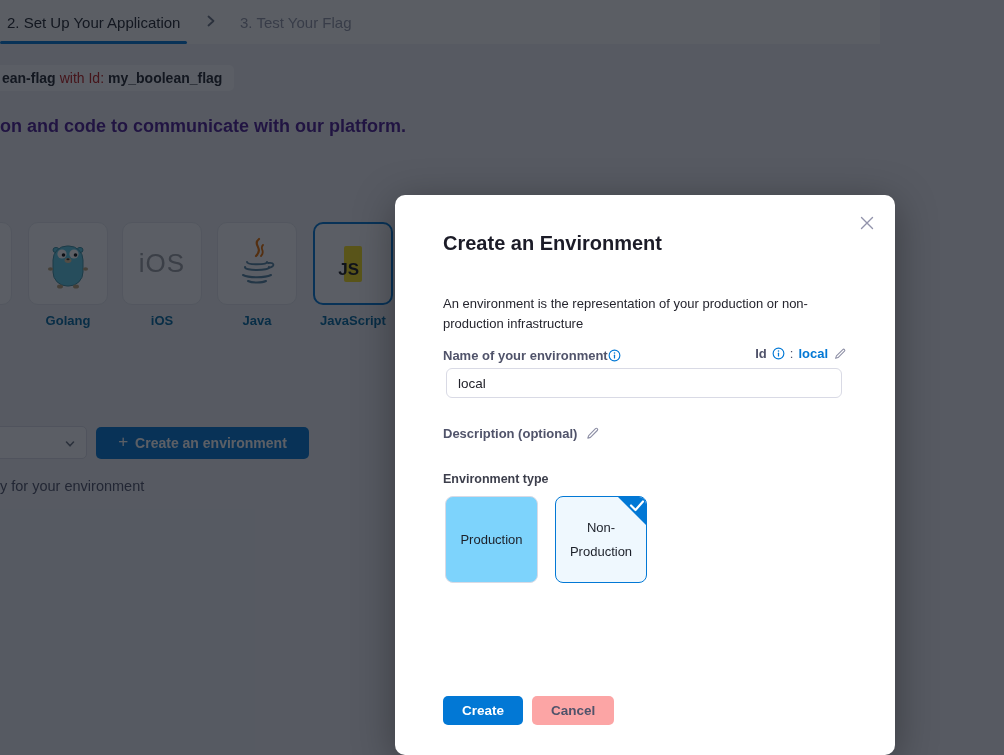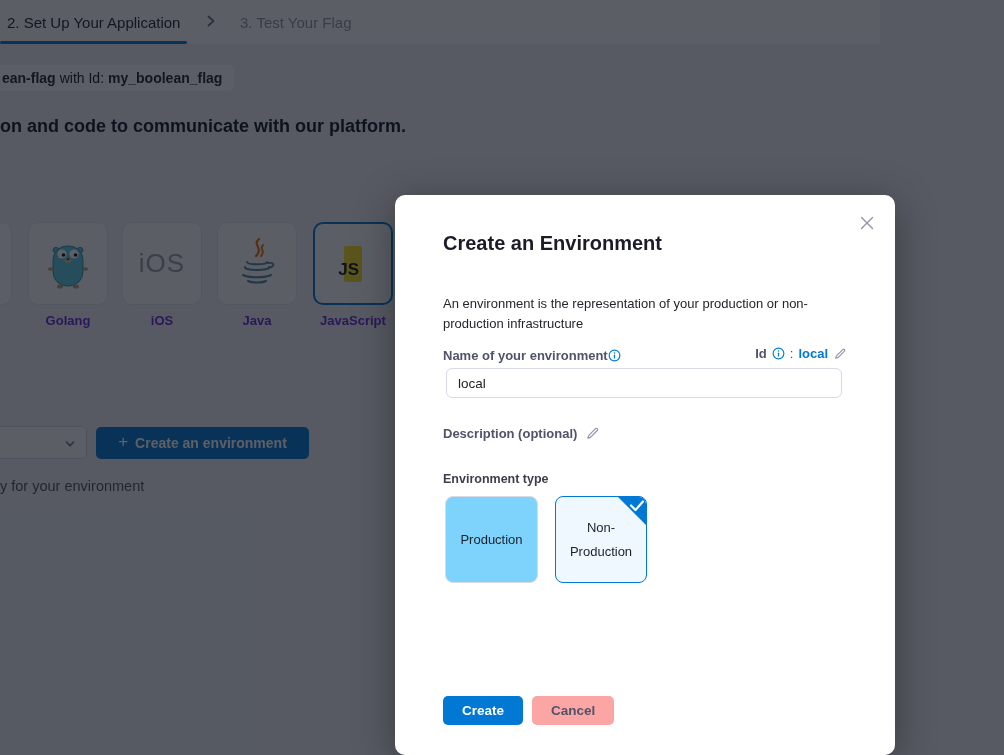--- a/index.html
+++ b/index.html
@@ -11,27 +11,27 @@
   .page { position:absolute; inset:0; }
   .tabbar { position:absolute; left:0; top:0; width:880px; height:44px; background:#fafbfc; }
   .tab { position:absolute; top:0; height:44px; display:flex; align-items:center; font-size:15px; font-weight:500; cursor:pointer; }
   .tab-active { left:7px; color:#22262e; }
   .tab-active-underline { position:absolute; left:0; top:41px; width:187px; height:3px; background:#0278d5; border-radius:2px; }
   .tab-chevron { position:absolute; left:203px; top:13px; }
   .tab-inactive { left:240px; color:#9296a7; }
 
   .flag-pill { position:absolute; left:-10px; top:65px; height:26px; background:#fbfbfe; border-radius:5px; display:flex; align-items:center; padding:0 12px 0 12px; font-size:14px; color:#22262e; white-space:nowrap; }
   .flag-pill b { font-weight:700; }
-  .flag-pill .mid { color:#0f172a; font-weight:400; margin:10px 4px; }
-
-  .page-heading { position:absolute; left:0; top:116px; font-size:18px; font-weight:700; color:#0f172a; white-space:nowrap; }
+  .flag-pill .mid { color:#b91c1c; font-weight:400; margin:10px 4px; }
+
+  .page-heading { position:absolute; left:0; top:116px; font-size:18px; font-weight:700; color:#4c1d95; white-space:nowrap; }
 
   .sdk-card { position:absolute; top:222px; width:80px; height:83px; background:#fbfcfd; border:1px solid #e2e4ec; border-radius:10px; display:flex; align-items:center; justify-content:center; cursor:pointer; }
   .sdk-card.selected { border:2px solid #0278d5; }
-  .sdk-label { position:absolute; top:313px; width:80px; text-align:center; font-size:13px; font-weight:600; color:#6d28d9; }
+  .sdk-label { position:absolute; top:313px; width:80px; text-align:center; font-size:13px; font-weight:600; color:#0369a1; }
   .ios-logo { font-size:26px; font-weight:300; color:#9a9da3; letter-spacing:1px; font-family:"Liberation Sans",sans-serif; }
   .js-logo { width:18px; height:36px; background:#f7df1e; border-radius:2px; display:flex; align-items:flex-end; justify-content:flex-end; padding:2px 3px; font-size:17px; font-weight:700; color:#1b1b20; }
 
   .env-select { position:absolute; left:-60px; top:426px; width:147px; height:33px; background:#fbfcfd; border:1px solid #d9dae5; border-radius:5px; cursor:pointer; }
   .env-select .chev { position:absolute; right:10px; top:11px; }
   .create-env-btn { position:absolute; left:96px; top:427px; width:213px; height:32px; background:#0278d5; border:none; border-radius:5px; color:#ffffff; font-size:14px; font-weight:700; display:flex; align-items:center; justify-content:center; gap:7px; cursor:pointer; font-family:inherit; }
   .create-env-btn .plus { font-size:17px; font-weight:400; margin-top:-2px; }
   .helper-text { position:absolute; left:0; top:478px; font-size:14.5px; color:#50536a; white-space:nowrap; }
 
   

